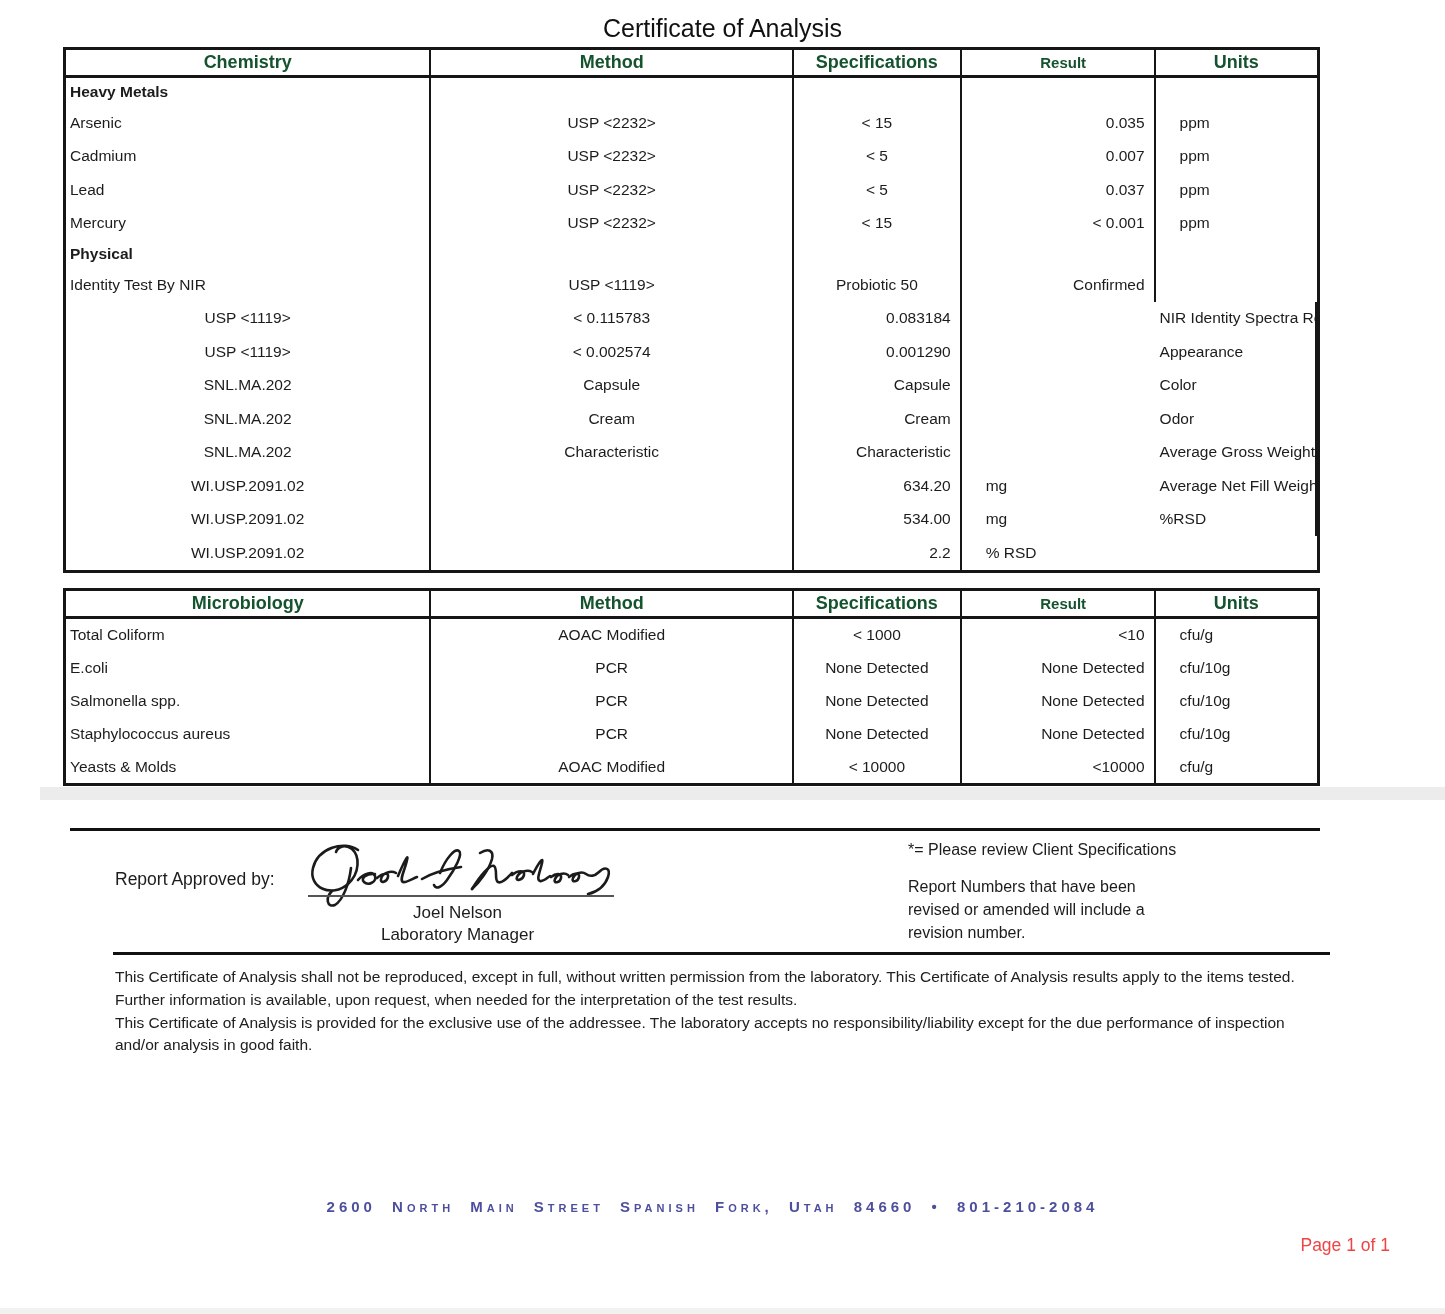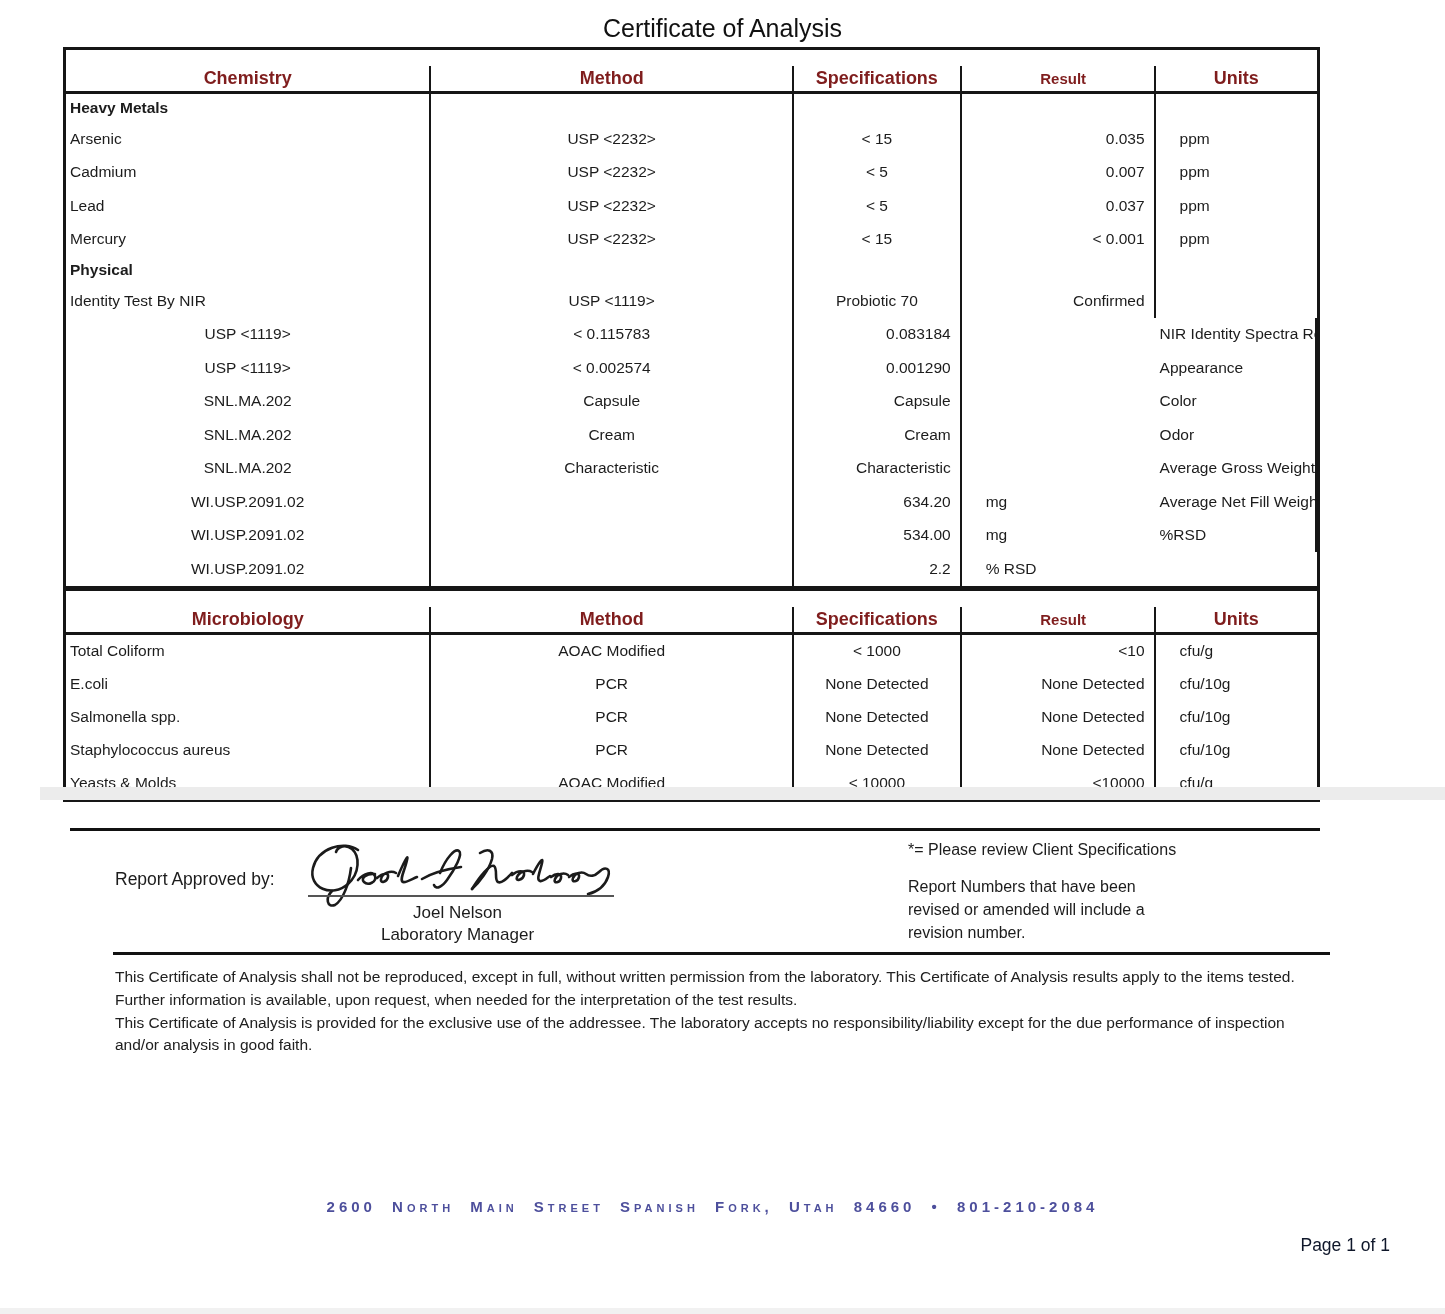--- a/index.html
+++ b/index.html
@@ -16,21 +16,21 @@
   .coa-table {
     position:absolute; left:63px; width:1257px;
     display:grid; grid-template-columns:29.2% 29% 13.4% 15.5% 12.9%;
     border:3px solid #161616; background:#fff;
   }
   #table-chemistry   { top:47px; }
   #table-microbiology{ top:588px; }
   .th {
     height:28px; display:flex; align-items:center; justify-content:center;
     font-weight:bold; font-size:18px; border-bottom:3px solid #161616;
-    border-right:2px solid #161616; color:#7f1d1d;margin-top:16px;
+    border-right:2px solid #161616; color:#14532d;
   }
   .th:nth-child(5){ border-right:none; }
   .th.h-result { font-size:15px;padding-left:11px; }
   .cell {
     display:flex; align-items:center; font-size:15.5px;
     border-right:2px solid #161616; overflow:hidden; white-space:nowrap;
   }
   .cell.last { border-right:none; }
   .c0 { justify-content:flex-start; padding-left:4px; }
   .c1 { justify-content:center; }
@@ -63,21 +63,21 @@
     font-size:15.5px; line-height:1.47; color:#202020;
   }
   .disclaimer p { margin:0; }
   
   .footer-address {
     position:absolute; left:0; right:20px; top:1198px; text-align:center;
     font-variant:small-caps; letter-spacing:4px; word-spacing:8px;
     font-size:15px; font-weight:bold; color:#4d4f9c;
   }
   .page-label {
-    position:absolute; right:55px; top:1235px; font-size:17.5px; color:#0f172a;margin-left:44px;
+    position:absolute; right:55px; top:1235px; font-size:17.5px; color:#ef4444;margin-left:44px;
   }
 </style>
 </head>
 <body>
 
 <div class="page">
 
   <div class="title">Certificate of Analysis</div>
 
   <div class="coa-table" id="table-chemistry">
@@ -111,21 +111,21 @@
       <div class="cell c2 cell-data">&lt; 15</div>
       <div class="cell c3 cell-data">&lt; 0.001</div>
       <div class="cell c4 last cell-data">ppm</div>
       <div class="cell c0 cell-section row-section-cell">Physical</div>
       <div class="cell c1 cell-section"></div>
       <div class="cell c2 cell-section"></div>
       <div class="cell c3 cell-section"></div>
       <div class="cell c4 last cell-section"></div>
       <div class="cell c0 cell-data">Identity Test By NIR</div>
       <div class="cell c1 cell-data">USP &lt;1119&gt;</div>
-      <div class="cell c2 cell-data">Probiotic 70</div>
+      <div class="cell c2 cell-data">Probiotic 50</div>
       <div class="cell c3 cell-data">Confirmed</div>
       <div class="cell c4 last cell-data"></div>
       <div class="cell c1 cell-data">USP &lt;1119&gt;</div>
       <div class="cell c2 cell-data">&lt; 0.115783</div>
       <div class="cell c3 cell-data">0.083184</div>
       <div class="cell c4 last cell-data"></div>
       <div class="cell c0 cell-data">NIR Identity Spectra Residual</div>
       <div class="cell c1 cell-data">USP &lt;1119&gt;</div>
       <div class="cell c2 cell-data">&lt; 0.002574</div>
       <div class="cell c3 cell-data">0.001290</div>

